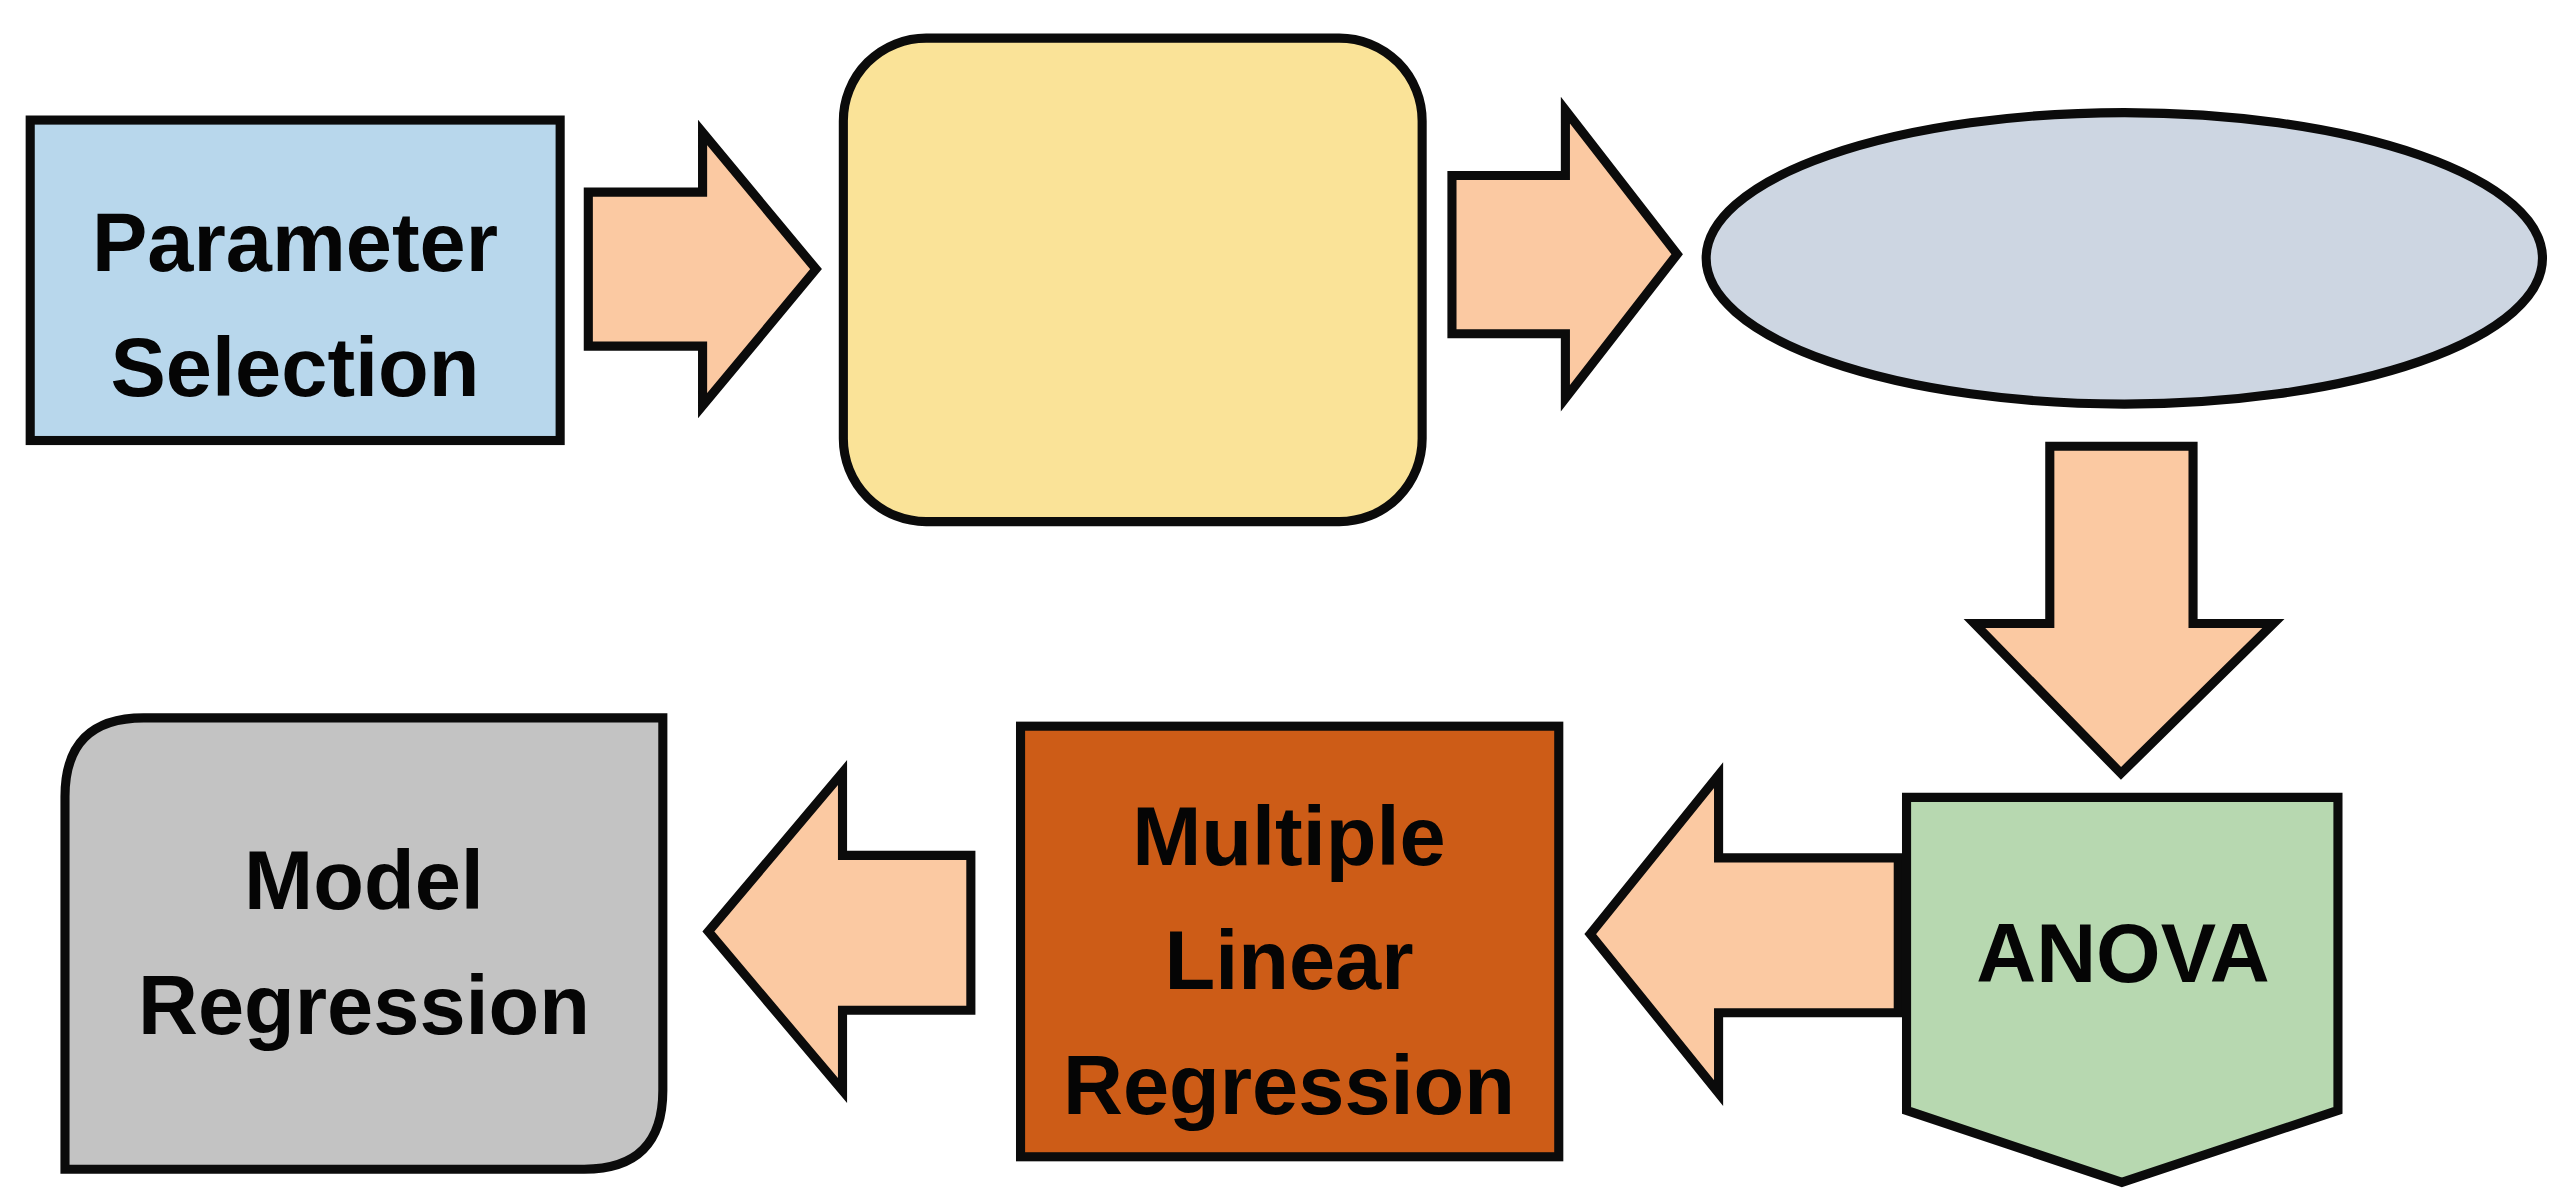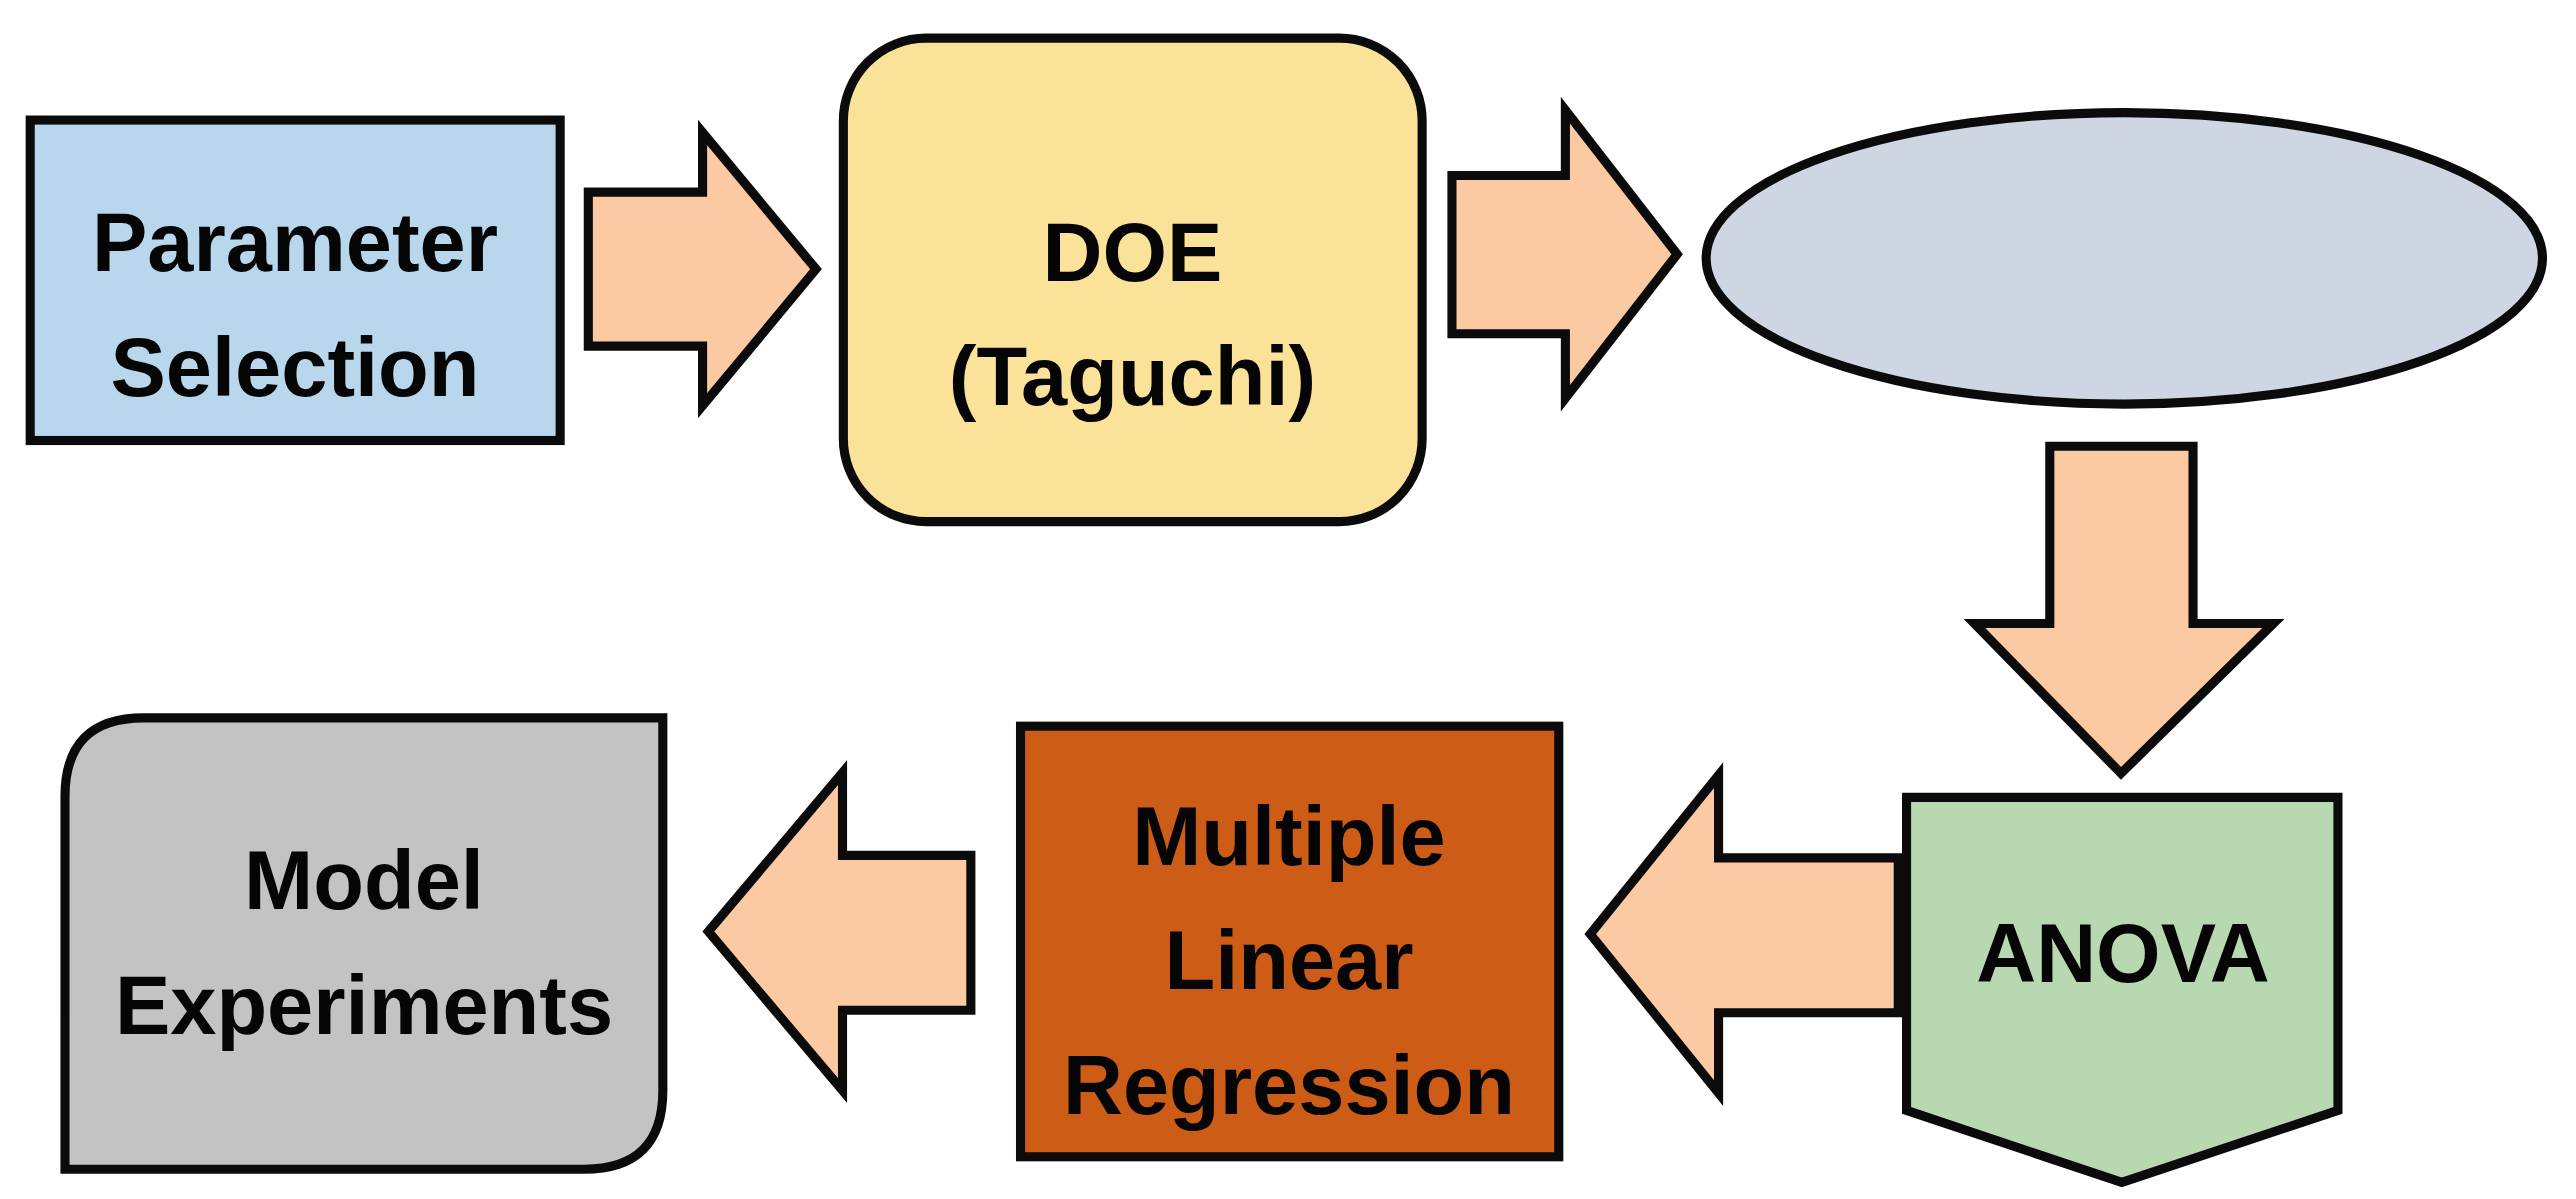--- a/index.html
+++ b/index.html
@@ -72,27 +72,25 @@
 
       <rect x="1232" y="877" width="650" height="520" fill="#CD5C17"></rect>
 
       <path d="M173,867 L800,867 L800,1317 Q800,1412 705,1412 L78,1412 L78,962 Q78,867 173,867 Z" fill="#C3C3C3"></path>
     </g>
   </svg>
 
   <div class="node-label lbl-param">Parameter
 Selection</div>
 
-  <div class="node-label lbl-doe">DOE
-(Taguchi)</div>
 
 
   <div class="node-label lbl-anova">ANOVA</div>
 
   <div class="node-label lbl-mlr">Multiple
 Linear
 Regression</div>
 
   <div class="node-label lbl-validation">Model
-Experiments</div>
+Regression</div>
 
 </div>
 
 
 </body></html>

